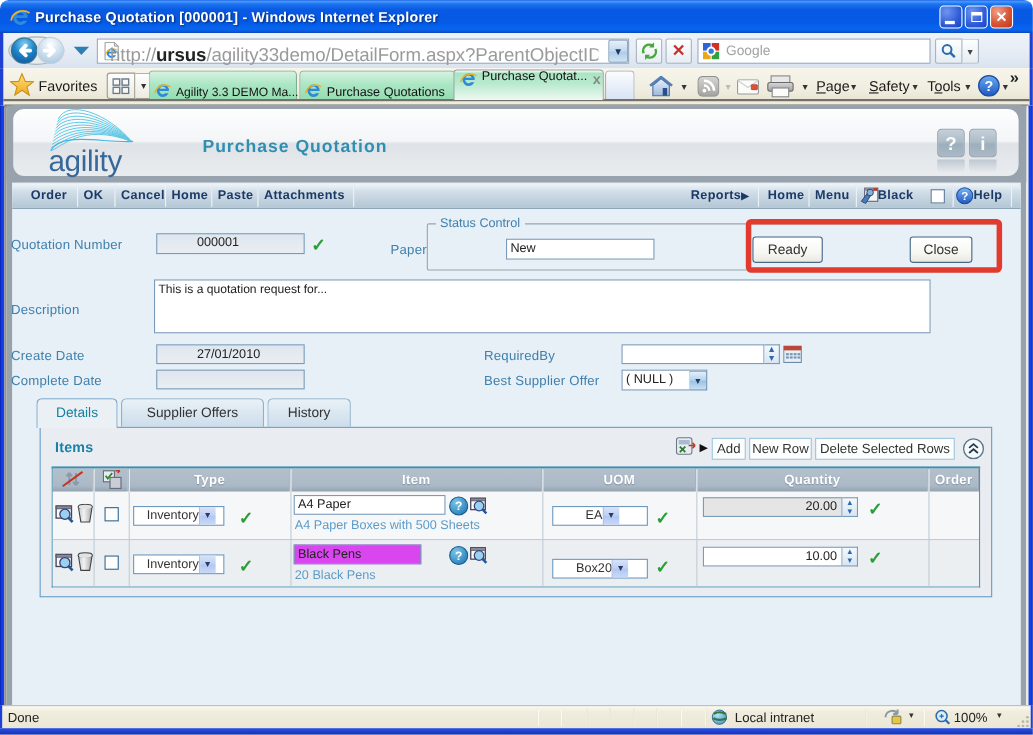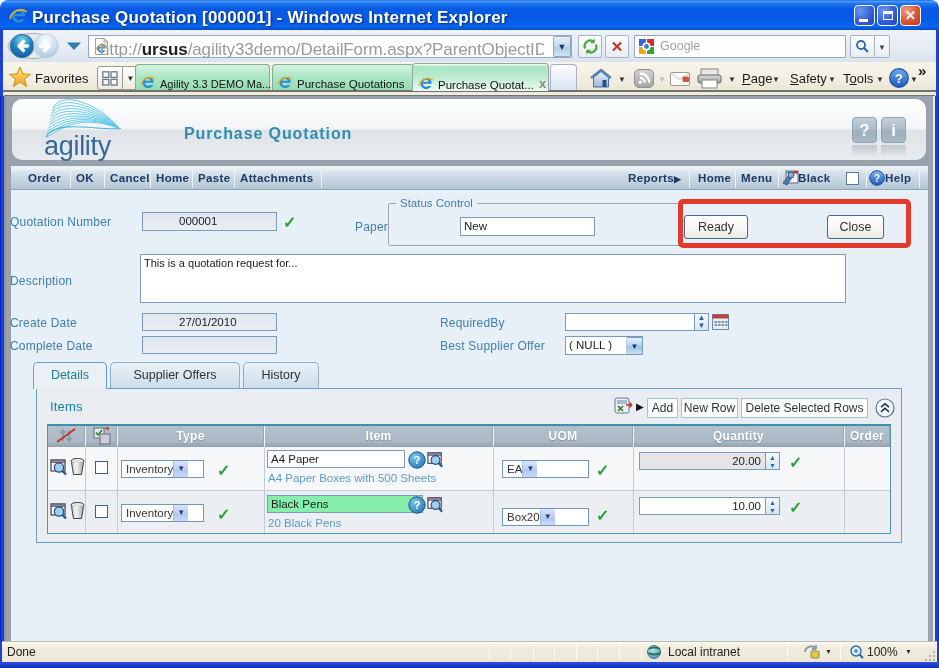--- a/index.html
+++ b/index.html
@@ -4,21 +4,21 @@
 <style>
 * { margin:0; padding:0; box-sizing:border-box; }
 html,body { width:939px; height:668px; overflow:hidden; }
 body { font-family:"Liberation Sans", sans-serif; position:relative; background:#fff; }
 .abs { position:absolute; }
 
 
 #titlebar { left:0; top:0; width:939px; height:30px;
   background:linear-gradient(180deg,#2868E8 0%,#459AFB 5%,#1D74EF 12%,#0859E3 30%,#055AE6 68%,#0766F2 88%,#0A55D0 97%,#0443B8 100%);
   border-radius:8px 8px 0 0; }
-#titletext { left:32px; top:8px; color:#fff; font-size:17px; font-weight:bold; letter-spacing:0.2px;
+#titletext { left:32px; top:8px; color:#fff; font-size:13px; font-weight:bold; letter-spacing:0.2px;
   text-shadow:1px 1px 2px rgba(0,0,30,0.55); }
 .winbtn { top:5px; width:21px; height:21px; border-radius:4px; border:1px solid #fff;
   color:#fff; text-align:center; font-size:12px; font-weight:bold; line-height:19px; }
 #btnmin { left:854px; background:radial-gradient(circle at 30% 25%,#6E96EE,#2F5BD8 60%,#1E43C0); }
 #btnmax { left:877px; background:radial-gradient(circle at 30% 25%,#6E96EE,#2F5BD8 60%,#1E43C0); }
 #btnclose { left:900px; background:radial-gradient(circle at 30% 25%,#F0A088,#D85434 55%,#C03818); }
 
 #addrrow { left:0; top:30px; width:939px; height:32px;
   background:linear-gradient(180deg,#EEF2F8 0%,#E7EDF5 50%,#D9E3EF 100%);
   border-left:3px solid #1E41D4; border-right:3px solid #1E41D4; }
@@ -58,21 +58,21 @@
 #bottomborder { left:0; top:662px; width:939px; height:6px; background:linear-gradient(180deg,#2B50E0,#1330B8); }
 #leftedge2 { left:0; top:641px; width:2px; height:21px; background:#1E41D4; }
 #rightedge2 { left:937px; top:641px; width:2px; height:21px; background:#1E41D4; }
 
 
 .tab { top:64px; height:26px; border:1px solid #7FAE94; border-bottom:none; border-radius:4px 4px 0 0;
   background:linear-gradient(180deg,#D5F2E0 0%,#ABE6C4 48%,#95DDB2 100%);
   display:flex; align-items:flex-end; padding-left:4px; }
 .tabactive { top:63px; height:28px; border:1px solid #98A2A4; border-bottom:none; border-radius:4px 4px 0 0;
   background:linear-gradient(180deg,#FEFFFE 0%,#A9E5C2 10%,#B9EACE 45%,#DFF5E8 85%,#EEF9F2 100%);
-  display:flex; align-items:flex-end; padding-left:5px; }
+  display:flex; align-items:flex-start; padding-left:5px; }
 .tlbl { font-size:11.5px; color:#111; margin-left:4px; white-space:nowrap; }
 .carr { top:75px; font-size:8px; color:#333; }
 .cmdtxt { top:71px; font-size:13px; color:#1A1A1A; }
 .u { text-decoration:underline; }
 .qibtn { top:117px; width:25px; height:26px; border-radius:4px;
   background:linear-gradient(180deg,#C5D0D9 0%,#ADBCC7 45%,#9DAFBC 55%,#AAB9C5 100%);
   border:1px solid #8FA2B0; color:#FAFBFC; font-size:17px; font-weight:bold; text-align:center; line-height:25px; }
 .xpbtn { top:215px; height:24px; border:1px solid #48688A; border-radius:3px;
   background:linear-gradient(180deg,#FFFFFF,#F6F6F2 65%,#E9E8E0 100%);
   font-size:12.5px; color:#333; text-align:center; line-height:22px; }
@@ -83,21 +83,21 @@
 .ftab { top:362px; height:26px; border:1px solid #8FB0C8; border-bottom:none; border-radius:5px 5px 0 0;
   background:linear-gradient(180deg,#E9F1F7,#CCDDEA); color:#333; font-size:12.5px; text-align:center; line-height:25px; }
 .factive { background:#EBF0F4; border:1px solid #6A9CC4; border-bottom:none; color:#17809F; height:27px; z-index:3; }
 .gbtn { top:398px; height:20px; background:#FDFEFE; border:1px solid #99C4DC; font-size:12px; color:#333;
   text-align:center; line-height:18px; }
 .ghead { top:426px; height:21px; background:linear-gradient(180deg,#B3C0CC 0%,#ABB9C6 75%,#91A1AF 100%);
   border-right:1px solid #98A6B2; color:#fff; font-size:12px; font-weight:bold; text-align:center; line-height:20px;
   text-shadow:0 1px 1px rgba(110,125,140,0.7); letter-spacing:0.3px; }
 .gv { top:447px; width:1px; height:86px; background:#C0CCD6; }
 .gchk { width:13px; height:13px; background:#FDFDFB; border:1px solid #2E6694; }
-.gsel { height:18px; background:#fff; border:1px solid #6E96BE; display:flex; align-items:center; justify-content:flex-start; }
+.gsel { height:18px; background:#fff; border:1px solid #6E96BE; display:flex; align-items:center; justify-content:center; }
 .gsel span:first-child { font-size:11.5px; color:#333; padding-left:4px; }
 .xparrow2 { width:15px; height:16px; background:linear-gradient(180deg,#D8E3FA,#BFD1F6 45%,#B2C6F2 55%,#C9DAF8);
   border-left:1px solid #A8BCDE; display:inline-block; }
 .xparrow2::after { content:"▼"; color:#2B3B66; font-size:8px; display:block; text-align:center; line-height:16px; }
 .gsub { font-size:11.5px; color:#5E9CC8; }
 .gspin { width:14px; height:18px; border:1px solid #7A9CBA; border-left:none;
   background:linear-gradient(180deg,#F4F8FC,#D8E6F2); color:#2A6AB0; font-size:7px; text-align:center; line-height:8px; padding-top:1px; }
 .sdiv { top:644px; width:1px; height:16px; background:#C4C0AC; border-right:1px solid #FBFAF4; }
 </style>
 </head>
@@ -402,21 +402,21 @@
 <div class="abs inp ro" style="left:142px;top:336px;width:135px;height:18px"></div>
 <div class="abs lbl" style="left:440px;top:339px;width:120px">Best Supplier Offer</div>
 <div class="abs inp" style="left:565px;top:336px;width:78px;height:19px;background:#fff;padding-right:18px">( NULL )</div>
 <div class="abs xparrow" style="left:626px;top:337px"></div>
 
 <div class="abs ftab factive" style="left:33px;width:74px">Details</div>
 <div class="abs ftab" style="left:110px;width:130px">Supplier Offers</div>
 <div class="abs ftab" style="left:243px;width:76px">History</div>
 
 <div class="abs" style="left:36px;top:388px;width:866px;height:155px;background:#E9EDF1;border:1px solid #6A9CC4"></div>
-<div class="abs" style="left:50px;top:399px;font-size:13px;font-weight:normal;color:#1980A8;letter-spacing:0.2px">Items</div>
+<div class="abs" style="left:50px;top:399px;font-size:13px;font-weight:bold;color:#1980A8;letter-spacing:0.2px">Items</div>
 <svg class="abs" style="left:614px;top:397px" width="20" height="19" viewBox="0 0 20 19">
   <rect x="1" y="1" width="14" height="15" rx="2" fill="#E8ECF0" stroke="#6A7A88"></rect>
   <rect x="3" y="3" width="10" height="4" fill="#A8BACC"></rect>
   <path d="M4 9 L9 14 M9 9 L4 14" stroke="#2A7A30" stroke-width="1.6"></path>
   <path d="M12 8 L18 8 M18 8 L15.5 5.5 M18 8 L15.5 10.5" stroke="#C03828" stroke-width="1.4" fill="none"></path>
   <path d="M18 12 L12 12 M12 12 L14.5 9.5 M12 12 L14.5 14.5" stroke="#C03828" stroke-width="0" fill="none"></path>
 </svg>
 <div class="abs" style="left:636px;top:401px;font-size:10px;color:#111">▶</div>
 <div class="abs gbtn" style="left:647px;width:31px">Add</div>
 <div class="abs gbtn" style="left:681px;width:57px">New Row</div>
@@ -515,21 +515,21 @@
 <svg class="abs" style="left:70px;top:502px" width="15" height="18" viewBox="0 0 15 18">
   <ellipse cx="7.5" cy="3" rx="6.5" ry="2.6" fill="#E0E2E4" stroke="#444" stroke-width="1"></ellipse>
   <path d="M1.5 4.5 L3.5 16.5 L11.5 16.5 L13.5 4.5" fill="url(#trg)" stroke="#444" stroke-width="1"></path>
 </svg>
 <div class="abs gchk" style="left:95px;top:505px"></div>
 <div class="abs gsel" style="left:121px;top:504px;width:83px">
     <span>Inventory</span>
     <span class="xparrow2"></span>
   </div>
 <div class="abs chk" style="left:217px;top:505px">✓</div>
-<div class="abs inp" style="left:267px;top:495px;width:156px;height:18px;background:#86efac;font-size:11.5px">Black Pens</div>
+<div class="abs inp" style="left:267px;top:495px;width:116px;height:18px;background:#d946ef;font-size:11.5px">Black Pens</div>
 <svg class="abs" style="left:408px;top:496px" width="18" height="18" viewBox="0 0 18 18">
   <circle cx="9" cy="9" r="8.2" fill="url(#qg1)" stroke="#1A5A90"></circle>
   <text x="9" y="13" text-anchor="middle" font-size="11" font-weight="bold" fill="#fff" font-family="Liberation Sans">?</text>
 </svg>
 <svg class="abs" style="left:427px;top:496px" width="18" height="18" viewBox="0 0 19 19">
   <rect x="1" y="2" width="14" height="11" fill="#F6F8FA" stroke="#445" stroke-width="1.2"></rect>
   <rect x="1" y="2" width="14" height="2.6" fill="#889" stroke="#445" stroke-width="0.6"></rect>
   <circle cx="9" cy="9.5" r="4.6" fill="#9CD0F0" stroke="#347" stroke-width="1.2"></circle>
   <path d="M12.5 13 L16 16.5" stroke="#2255A0" stroke-width="2.4"></path>
 </svg>

